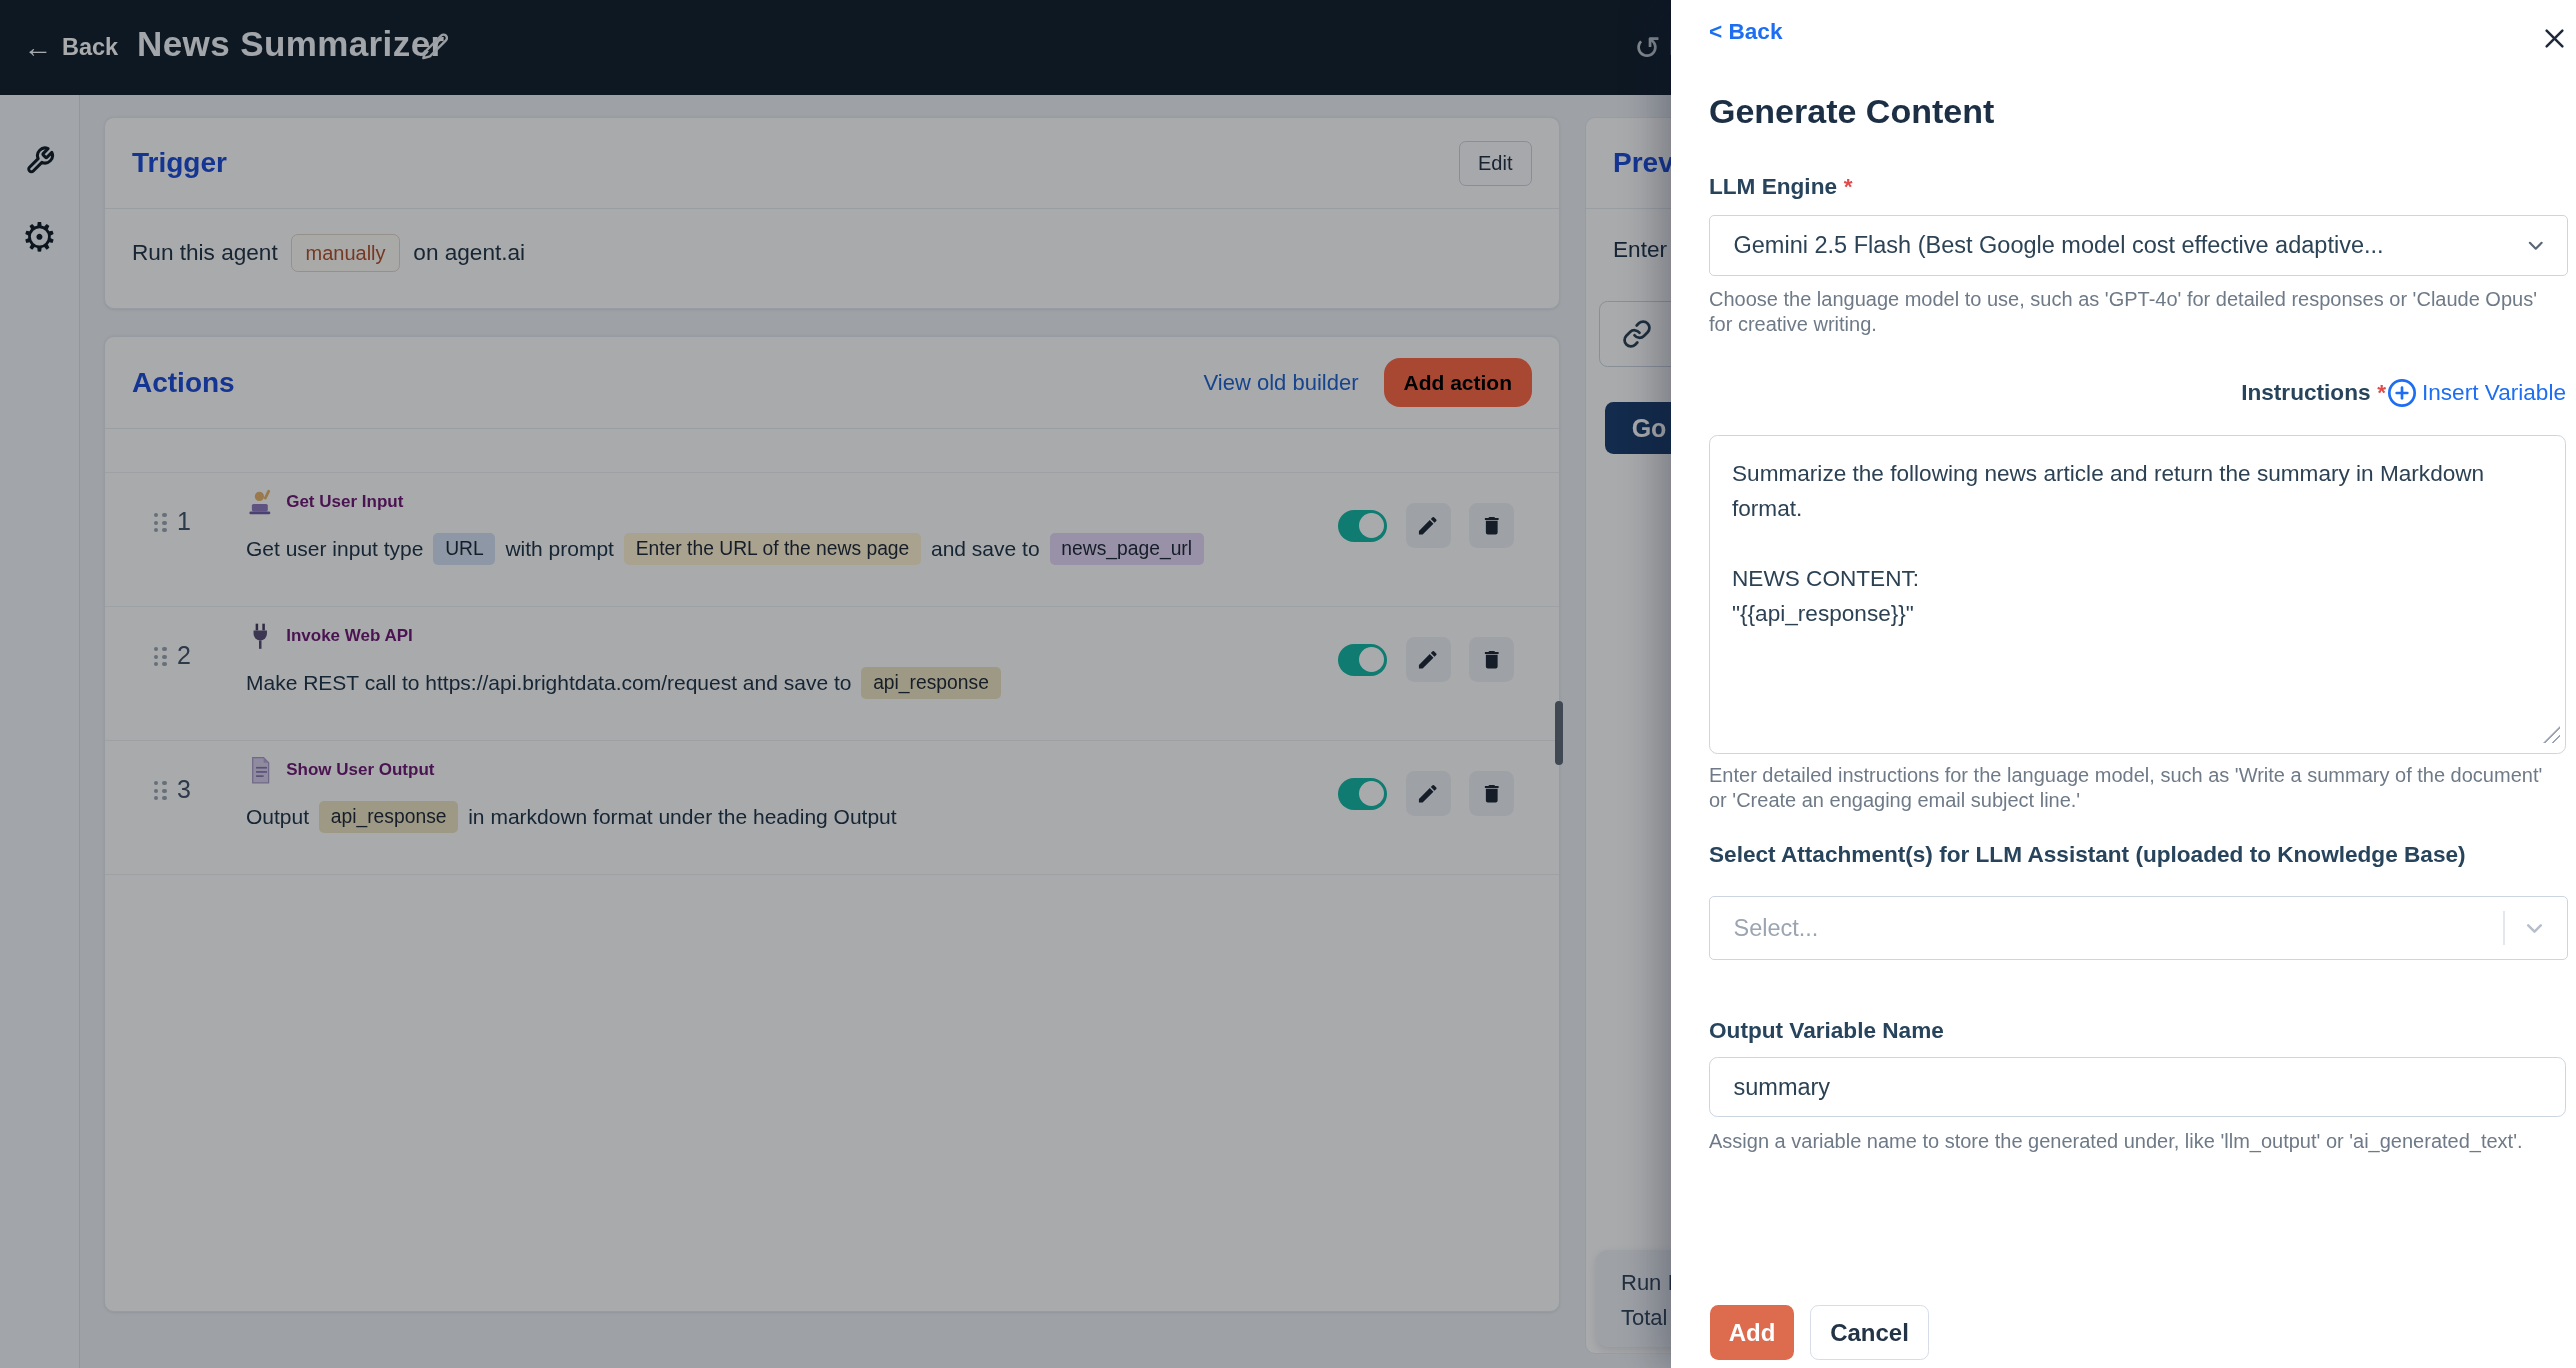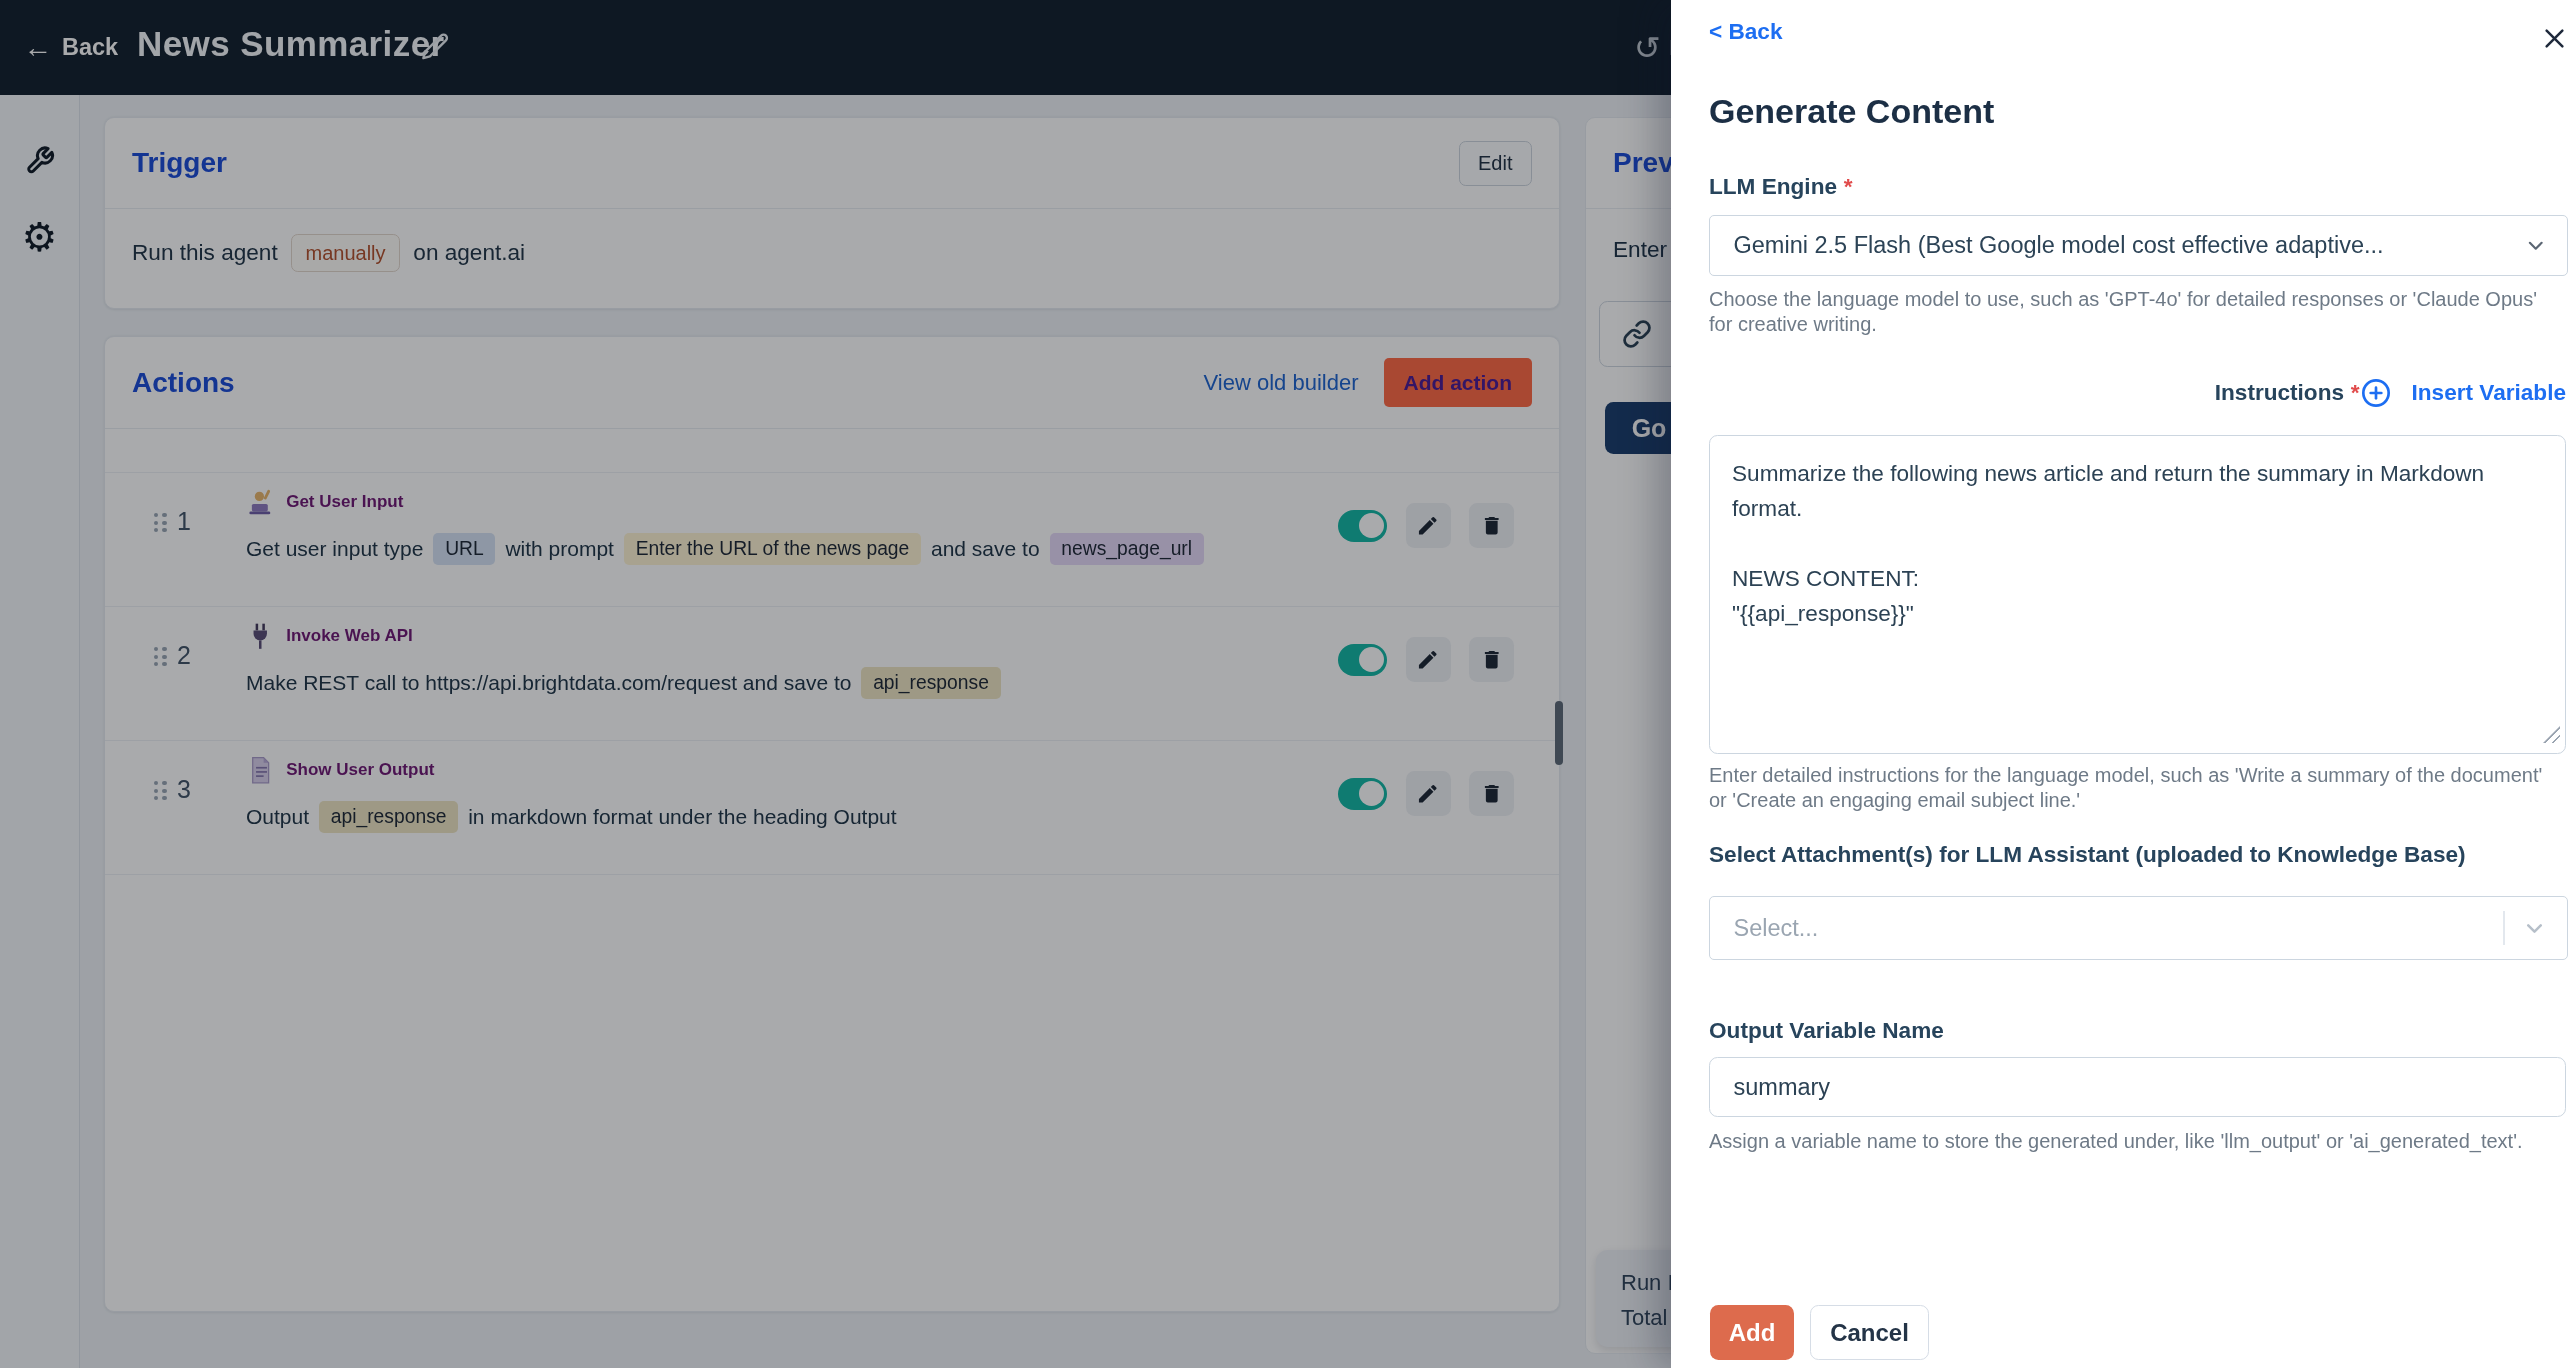--- a/index.html
+++ b/index.html
@@ -33,21 +33,21 @@
   .trigger-card{left:104px;top:117px;width:1454px;height:190px;z-index:6}
   .trigger-card .card-head{height:90px}
   .edit-btn{padding:10px 18.5px;background:#fbfcfd;border:1.7px solid #cdd5de;border-radius:6.7px;font-size:20px;color:#243447}
   .trigger-body{display:flex;align-items:center;gap:13.4px;padding:25px 27px;font-size:22.6px;color:#24384a}
   .chip-manually{border:1.7px solid #e3d8ce;background:#fffdf9;border-radius:6.7px;padding:6.7px 13.4px;font-size:20px;color:#b4532f}
 
   .actions-card{left:104px;top:336px;width:1454px;height:974px;z-index:6}
   .actions-card .card-head{height:91px}
   .head-right{display:flex;align-items:center;gap:25px}
   .link-btn{background:none;border:none;font-size:22px;color:#2166d1;padding:0}
-  .add-action-btn{background:#ff6b47;color:#4c1d95;border:none;border-radius:5px;font-size:21px;font-weight:bold;padding:12.6px 20px}
+  .add-action-btn{background:#ff6b47;color:#000000;border:none;border-radius:16px;font-size:21px;font-weight:bold;padding:12.6px 20px}
 
   .action-list{padding-top:43px}
   .action-row{position:relative;height:133px;border-top:1.7px solid #edf0f4;display:flex}
   .action-row:last-child{border-bottom:1.7px solid #edf0f4}
   .drag-handle{position:absolute;left:49px;top:40px;width:15px;display:grid;grid-template-columns:5px 5px;gap:3.4px}
   .drag-handle i{width:4.2px;height:4.2px;border-radius:50%;background:#9aa6b4}
   .action-number{position:absolute;left:72px;top:34px;font-size:25px;color:#44566a}
   .action-content{margin-left:141px;padding-top:13.4px}
   .action-title-row{display:flex;align-items:center;gap:11.7px;height:32px}
   .action-title{font-size:17px;font-weight:bold;color:#701a75}
@@ -84,21 +84,21 @@
   .drawer-title{position:absolute;left:38px;top:69px;font-size:34px;font-weight:bold;color:#1c2f45}
   .drawer-close{position:absolute;left:864px;top:18.5px;width:39px;height:39px;background:none;border:none;display:flex;align-items:center;justify-content:center}
   .fld-label{position:absolute;left:38px;font-size:22.6px;font-weight:bold;color:#27445c}
   .req{color:#e14b4b;margin-left:6.7px;font-weight:bold}
   .helper{position:absolute;left:38px;width:847px;font-size:20px;line-height:25px;color:#6e7a87}
   .select-box{position:absolute;left:38px;width:857px;height:59px;border:1.7px solid #ccd6e0;border-radius:5px;background:#fff;display:flex;align-items:center}
   .select-box .sel-text{padding-left:23.5px;font-size:23.5px;color:#2c4356;flex:1;white-space:nowrap;overflow:hidden}
   .select-box .chev{margin-right:20px}
   .llm-select{top:215px}
   .instr-row{position:absolute;left:38px;top:377px;width:857px;display:flex;align-items:center;justify-content:flex-end}
-  .insert-var{display:flex;align-items:center;gap:20px;background:none;border:none;padding:0;font-size:22.6px;font-weight:bold;color:#1d6ef2}
+  .insert-var{display:flex;align-items:center;gap:4px;background:none;border:none;padding:0;font-size:22.6px;font-weight:normal;color:#1d6ef2}
   .instructions-area{position:absolute;left:38px;top:435px;width:857px;height:319px;box-sizing:border-box;border:1.7px solid #ccd6e0;border-radius:8.4px;
       padding:20px 22px;font-family:"Liberation Sans",sans-serif;font-size:22.6px;line-height:35px;color:#2c4254;resize:none;outline:none}
   .resize-grip{position:absolute;left:872px;top:726px;width:17px;height:17px;
       background:repeating-linear-gradient(135deg,#9aa4b0 0 1.7px,transparent 1.7px 5.9px);
       clip-path:polygon(100% 0,100% 100%,0 100%);pointer-events:none}
   .attach-select{top:896px;height:62px}
   .attach-select .sel-text{color:#9aa5b1}
   .sel-divider{width:1.7px;height:34px;background:#e3e8ee;margin-right:17px}
   .out-input{position:absolute;left:38px;top:1057px;width:857px;height:60px;box-sizing:border-box;border:1.7px solid #ccd6e0;border-radius:8.4px;
       padding:0 23.5px;font-family:"Liberation Sans",sans-serif;font-size:23.5px;color:#2c4254;outline:none}

